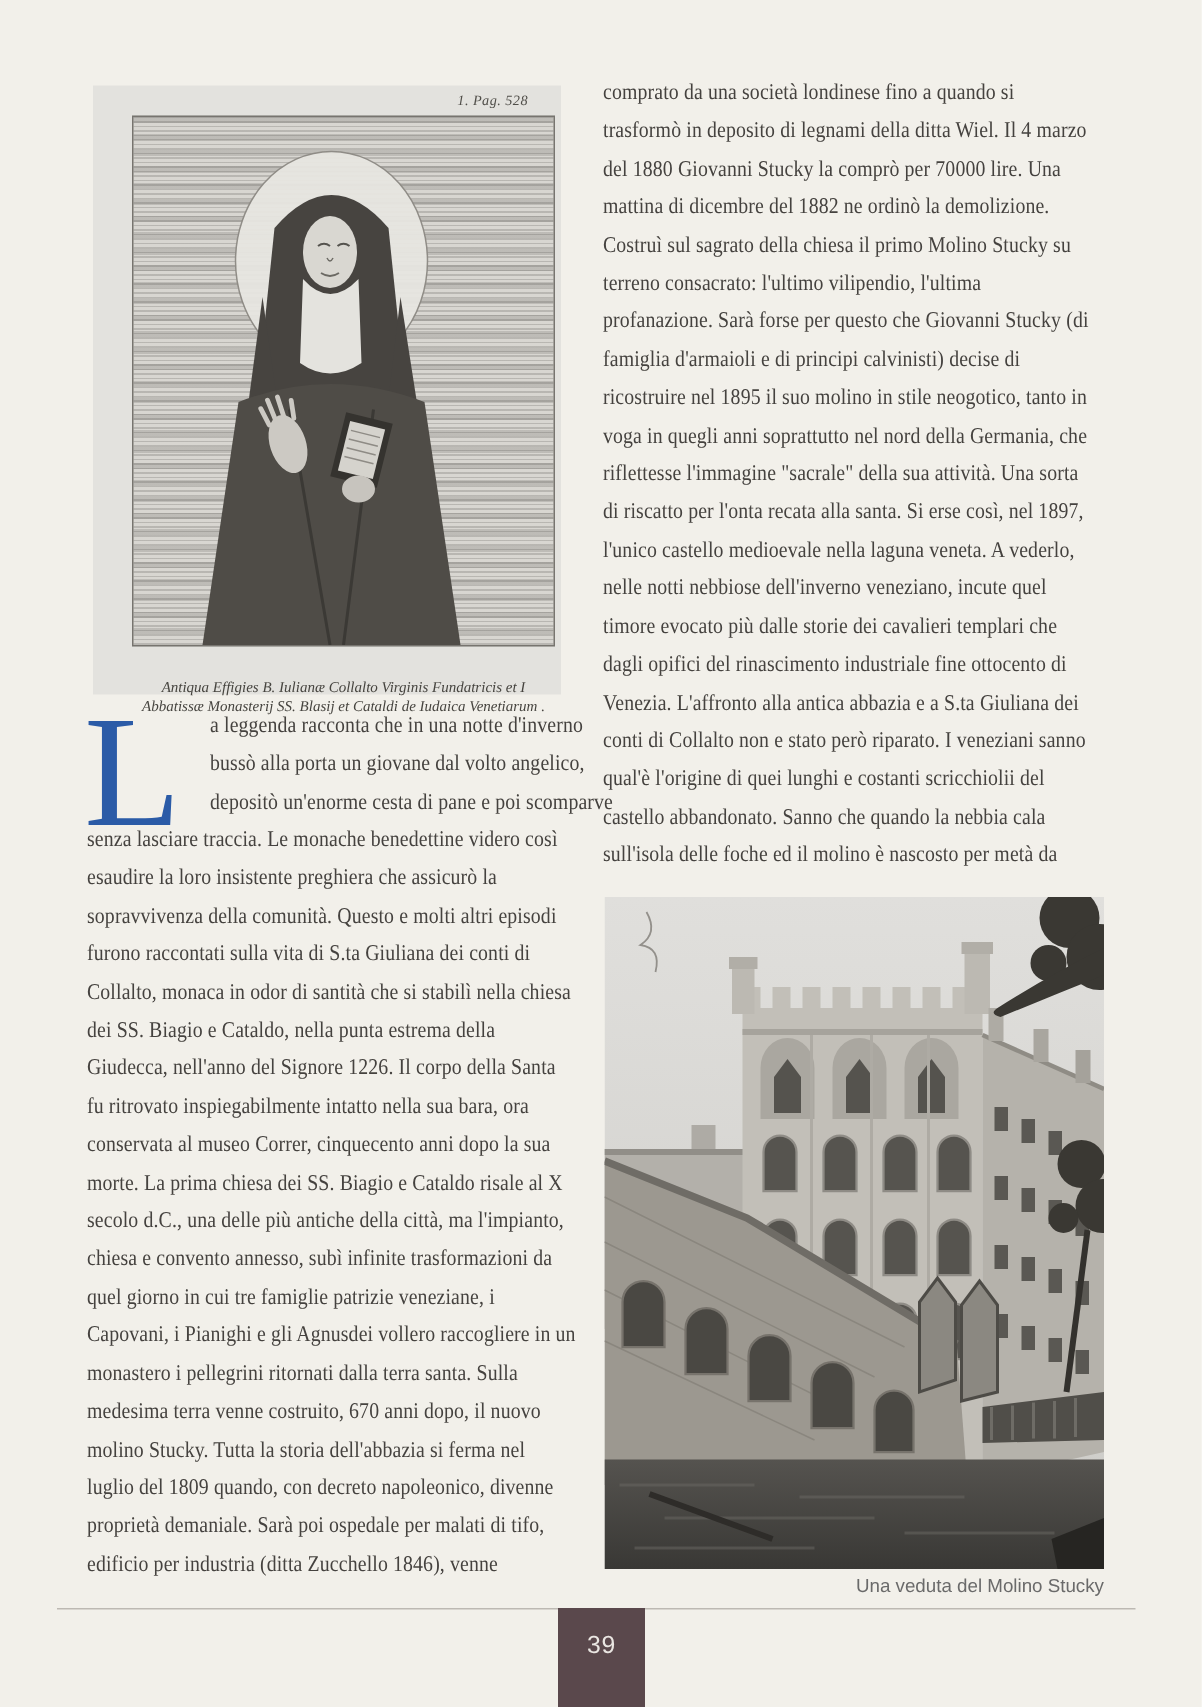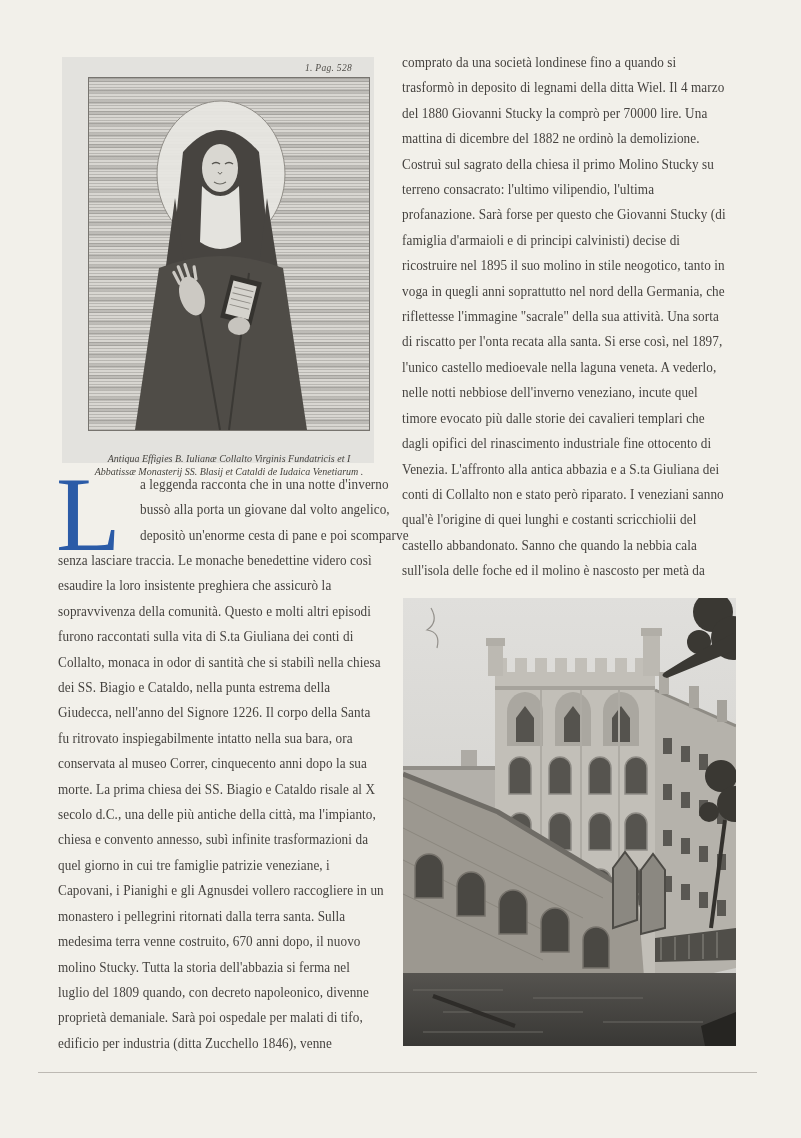--- a/index.html
+++ b/index.html
@@ -301,16 +301,20 @@
           <circle cx="330" cy="40" r="22"></circle>
           <circle cx="296" cy="44" r="12"></circle>
         <path d="M333,34 Q300,50 262,74 q-6,4 2,6 q34,-14 69,-28 z"></path>
         <circle cx="318" cy="178" r="16"></circle>
           <circle cx="332" cy="206" r="18"></circle>
           <circle cx="306" cy="214" r="10"></circle>
         <path d="M322,222 q-8,60 -14,108" stroke="#33312d" stroke-width="4" fill="none"></path>
       </g>
     </svg>
   </div>
+  <div class="photo-caption">Una veduta del Molino Stucky</div>
 
   <div class="footer-rule"></div>
+  <div class="page-number-box">
+    <div class="page-number">39</div>
+  </div>
 
 </div>
 
 </body></html>

